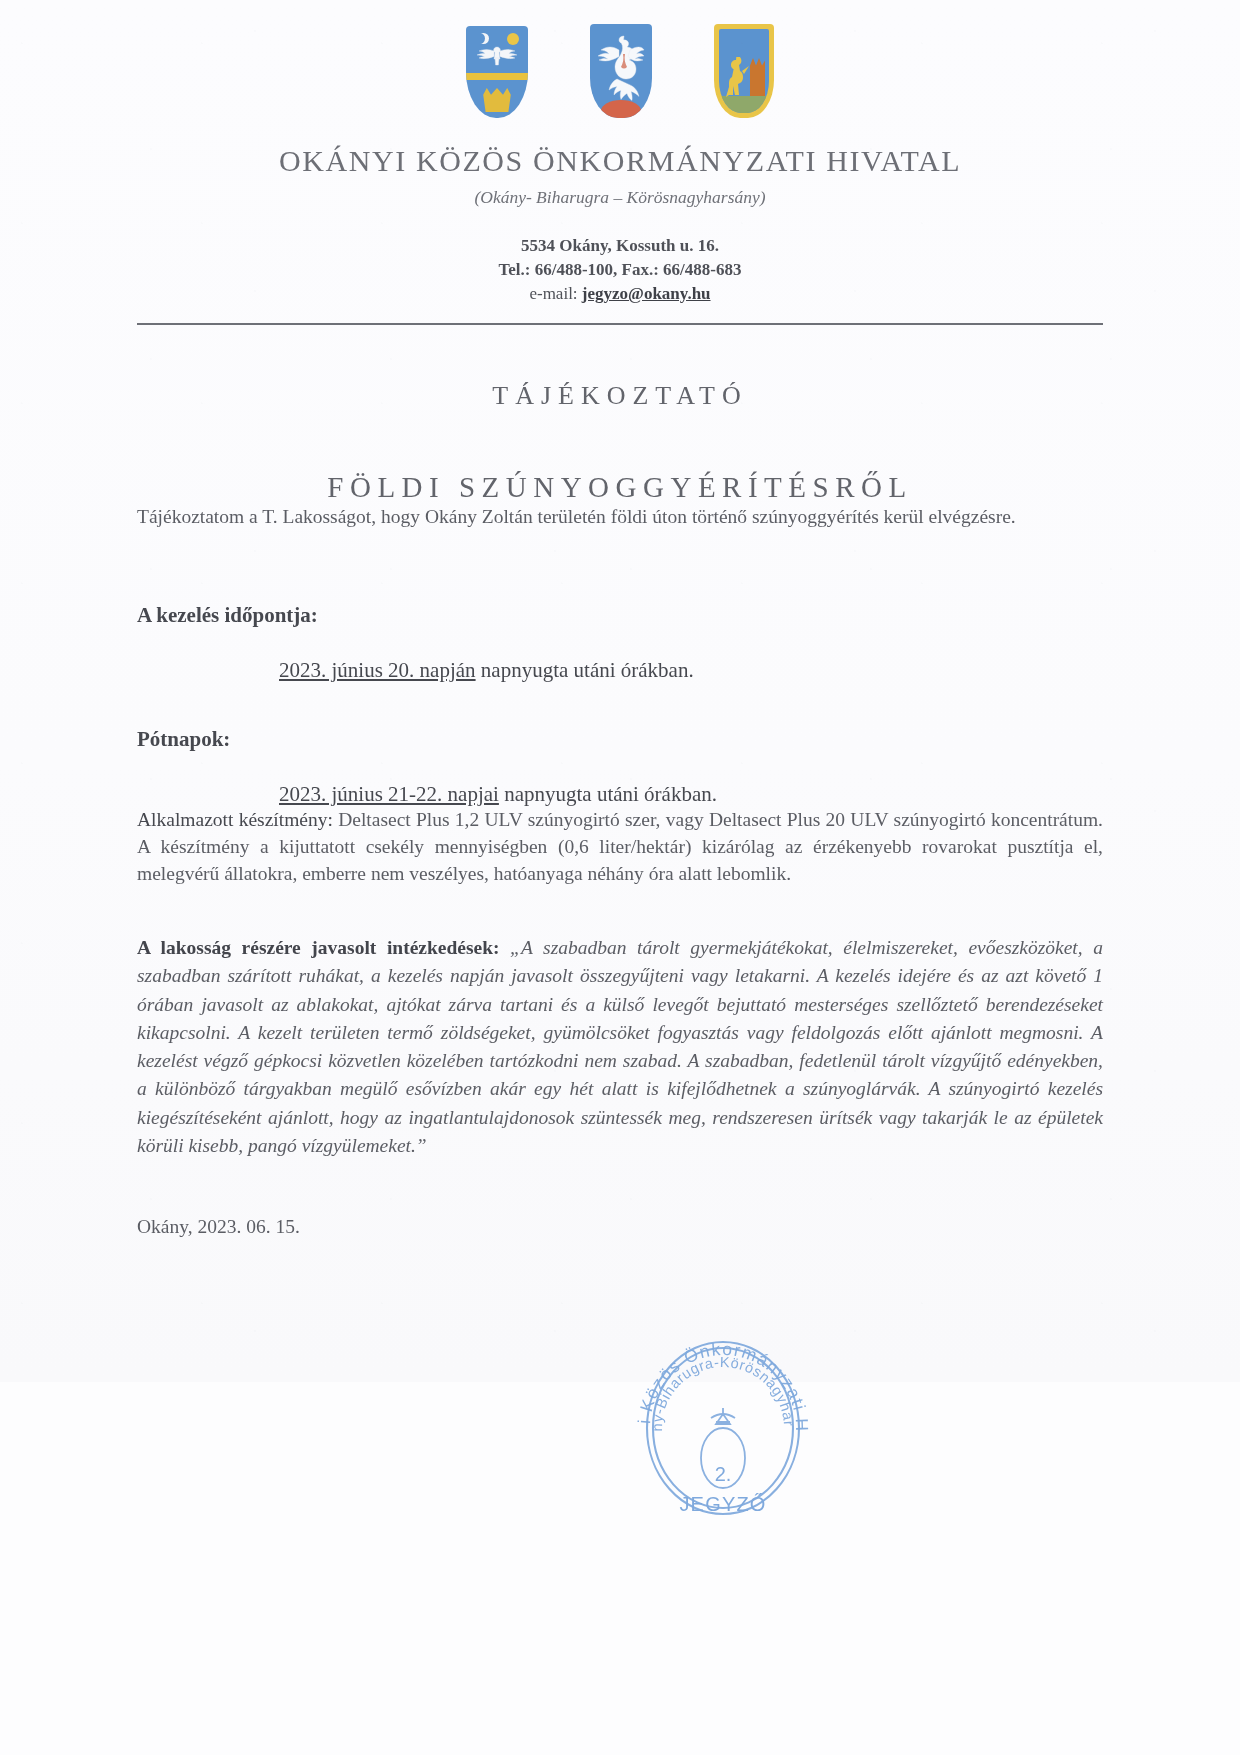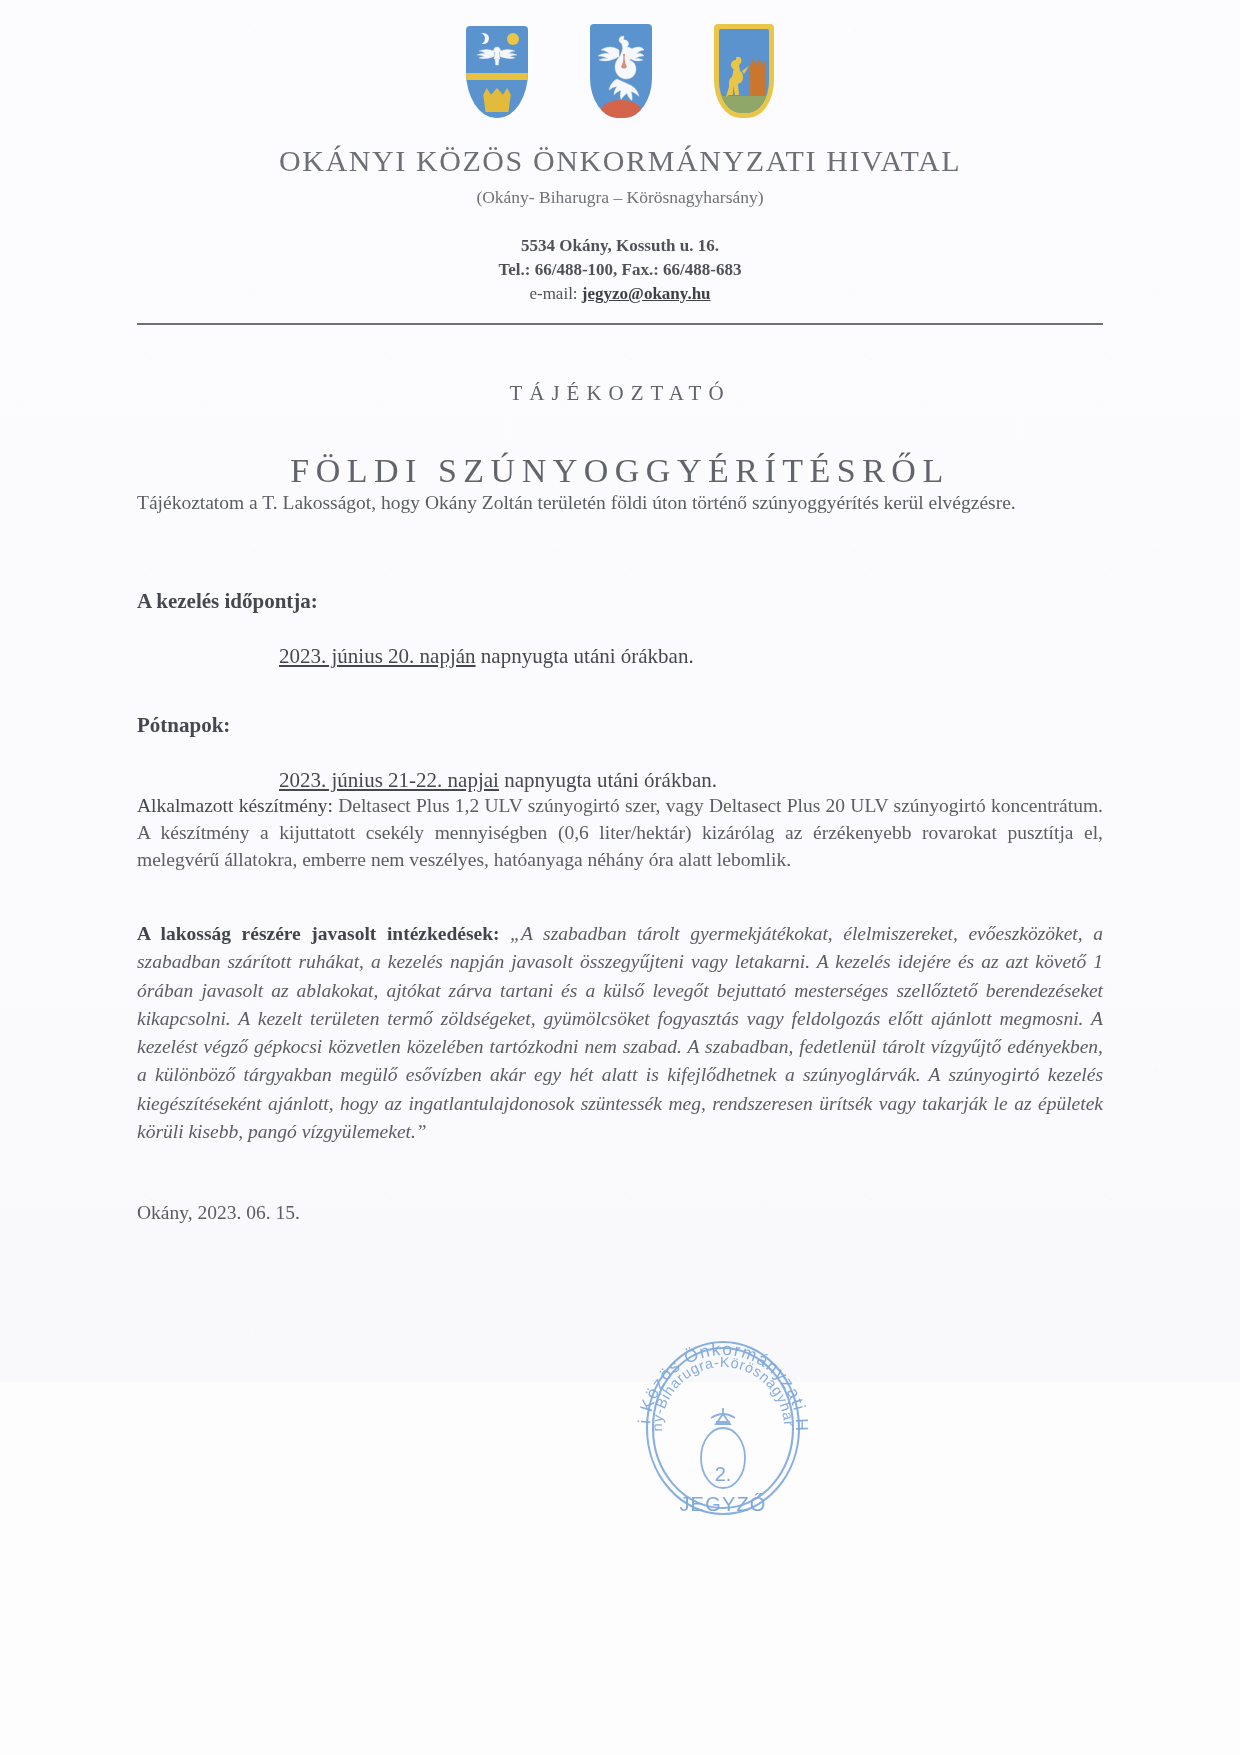--- a/index.html
+++ b/index.html
@@ -129,20 +129,21 @@
     text-align: center;
     font-size: 30px;
     letter-spacing: 1.6px;
     color: #6d6f76;
     margin-top: 26px;
     font-weight: 400;
     white-space: nowrap;
   }
   .org-sub {
     text-align: center;
+    font-style: italic;
     font-size: 17.5px;
     color: #6f7178;
     margin-top: 9px;
   }
   .contact {
     text-align: center;
     margin-top: 26px;
     font-size: 17px;
     font-weight: bold;
     color: #4f5158;
@@ -156,31 +157,31 @@
   }
   .rule {
     height: 2px;
     background: #6e7077;
     margin: 17px 137px 0 137px;
   }
 
   
   .doc-title {
     text-align: center;
-    font-size: 21px;
+    font-size: 26px;
     letter-spacing: 7px;
     color: #62646b;
     margin-top: 56px;
   }
   .doc-subtitle {
     text-align: center;
-    font-size: 34px;
+    font-size: 29px;
     letter-spacing: 6.5px;
     color: #62646b;
-    margin-top: 46px;
+    margin-top: 60px;
   }
 
   
   .body-wrap {
     margin: 0 137px;
     padding-top: 0;
   }
   p.para {
     font-size: 19.5px;
     line-height: 1.38;

